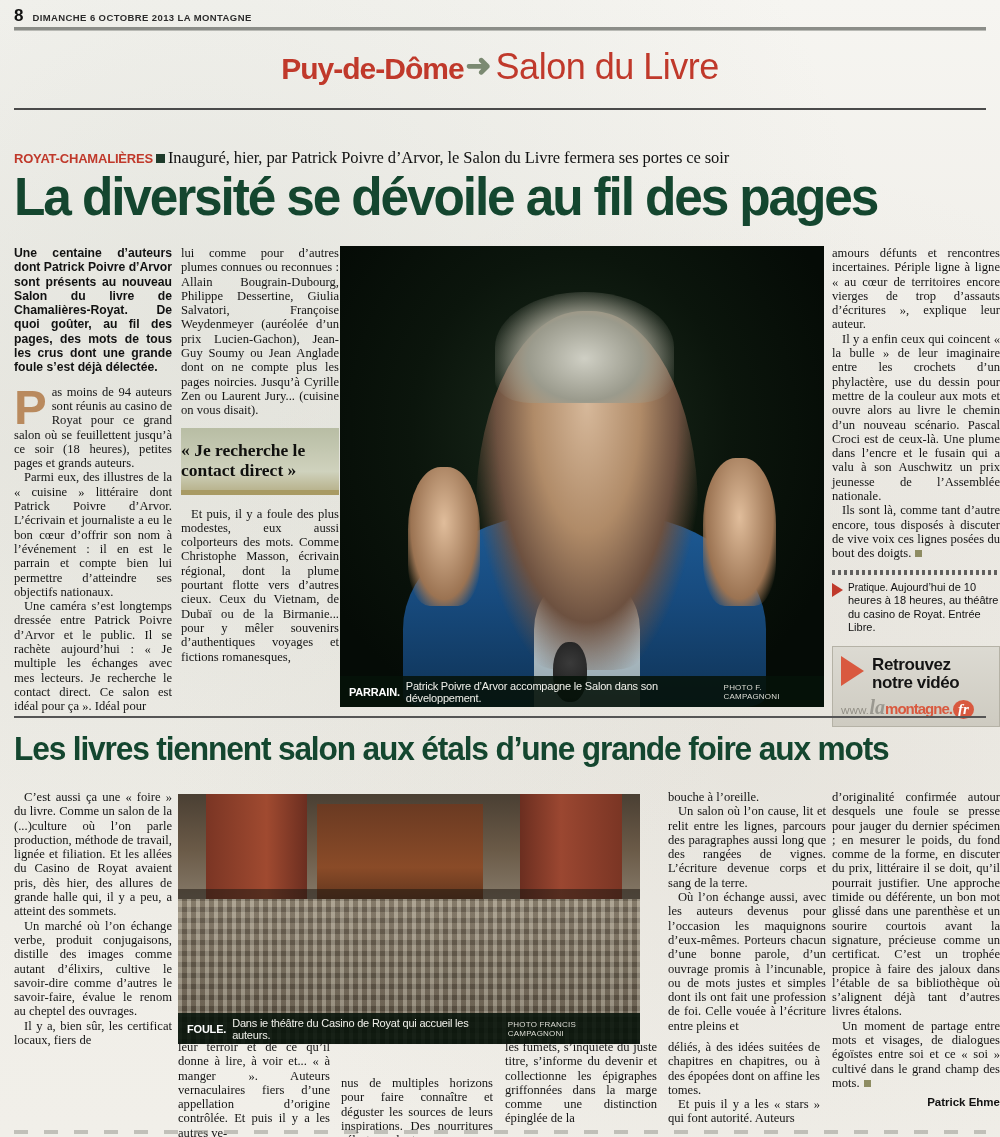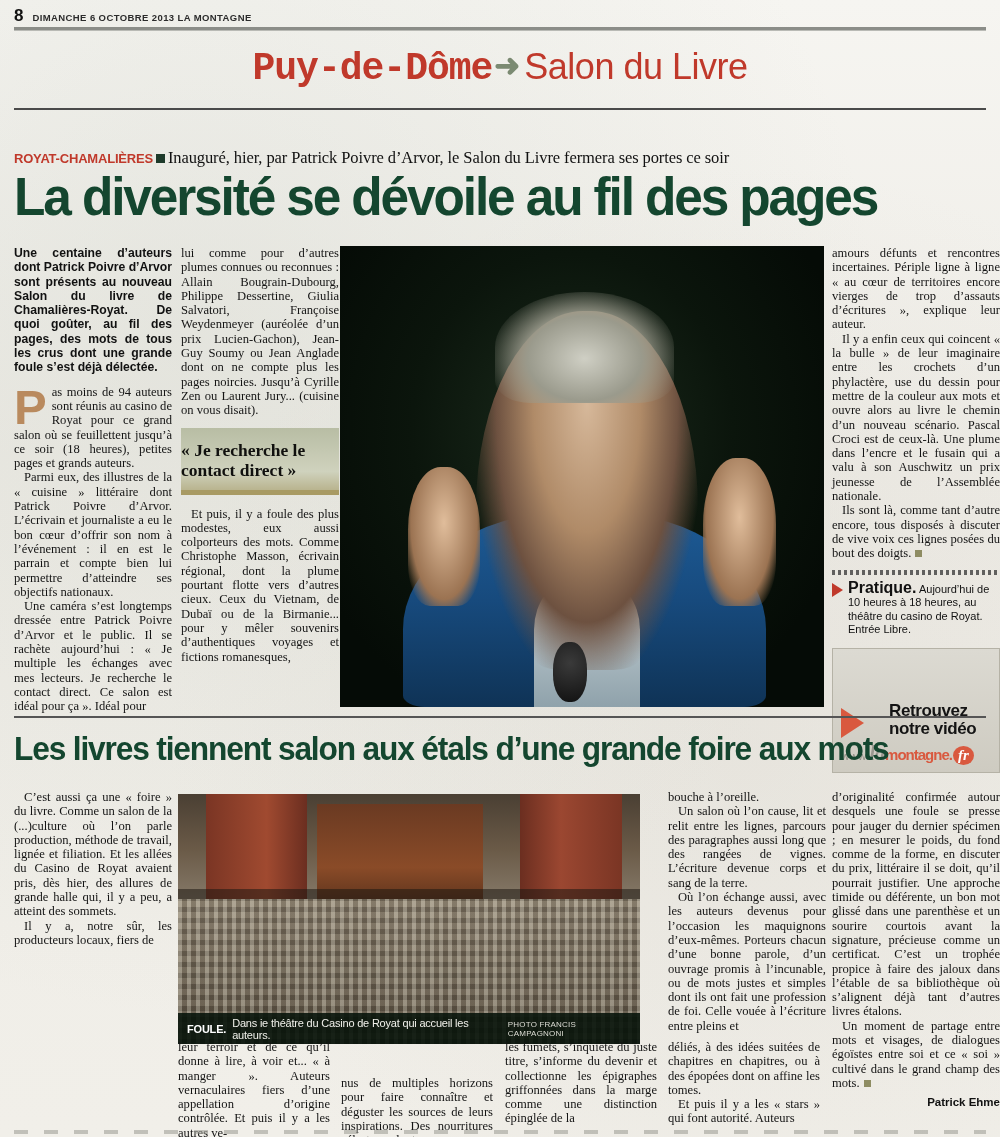--- a/index.html
+++ b/index.html
@@ -20,21 +20,21 @@
   }
   
   .folio{position:absolute;left:14px;top:6px;display:flex;align-items:baseline;gap:9px;}
   .folio-num{font-family:"Liberation Sans",sans-serif;font-weight:bold;font-size:17px;color:#111;}
   .folio-date{font-family:"Liberation Sans",sans-serif;font-weight:bold;font-size:9.5px;letter-spacing:.4px;color:#2b2b2b;}
   .folio-rule{position:absolute;left:14px;top:27px;width:972px;height:3px;background:#8b8d88;}
   .folio-rule:after{content:"";position:absolute;left:0;top:3px;width:100%;height:1px;background:#b9bab5;}
 
   
   .section-head{position:absolute;left:0;top:46px;width:1000px;text-align:center;}
-  .sec-a{font-family:Liberation Mono, monospace;font-weight:bold;font-size:38px;color:#c0392b;letter-spacing:-1px;text-align:center;}
+  .sec-a{font-family:Liberation Sans, sans-serif;font-weight:bold;font-size:30px;color:#c0392b;letter-spacing:-1px;text-align:center;}
   .sec-arrow{display:inline-block;color:#7b8a72;font-size:31px;font-weight:bold;transform:translateY(-3px);margin:0 4px 0 2px;}
   .sec-b{font-family:"Liberation Sans",sans-serif;font-size:36px;color:#c0392b;letter-spacing:-.5px;}
   .head-rule{position:absolute;left:14px;top:108px;width:972px;height:2px;background:#4a4a4a;}
 
   
   .kicker{position:absolute;left:14px;top:148px;width:972px;display:flex;align-items:baseline;gap:1px;}
   .kicker-place{font-family:"Liberation Sans",sans-serif;font-weight:bold;font-size:13px;color:#c0392b;letter-spacing:-.2px;}
   .kicker-sq{width:9px;height:9px;background:#1d3a2a;display:inline-block;margin:0 2px;}
   .kicker-text{font-family:"Liberation Serif",serif;font-size:16.5px;color:#111;letter-spacing:-.1px;}
   .headline1{position:absolute;left:14px;top:170px;width:972px;
@@ -87,24 +87,24 @@
   .cap-lead{font-family:"Liberation Sans",sans-serif;font-weight:bold;font-size:11px;color:#fff;letter-spacing:-.2px;}
   .cap-txt{font-family:"Liberation Sans",sans-serif;font-size:11px;color:#f0f0ea;letter-spacing:-.2px;}
   .cap-credit{font-family:"Liberation Sans",sans-serif;font-size:8px;color:#dcdcd4;letter-spacing:.2px;margin-left:auto;}
 
   
   .wavy{margin:9px 0 6px 0;height:5px;
     background:repeating-linear-gradient(90deg,#333 0 3px,transparent 3px 6px);opacity:.75;}
   .pratique{display:flex;align-items:flex-start;gap:5px;}
   .prat-arrow{width:0;height:0;border-left:11px solid #c0392b;border-top:7px solid transparent;border-bottom:7px solid transparent;margin-top:2px;flex:0 0 auto;}
   .prat-body{font-family:"Liberation Sans",sans-serif;font-size:11px;line-height:13.5px;color:#111;}
-  .prat-label{font-weight:bold;font-size:16px;}
+  .prat-label{font-weight:normal;font-size:10px;}
   .promo{margin-top:11px;background:linear-gradient(180deg,#dcdad2,#cecbc1);border:1px solid #b5b2a6;
     padding:9px 8px 7px 8px;}
-  .promo-top{display:flex;align-items:flex-end;gap:25px;margin-top:44px;}
+  .promo-top{display:flex;align-items:flex-start;gap:8px;}
   .promo-play{width:0;height:0;border-left:23px solid #d9593f;border-top:15px solid transparent;border-bottom:15px solid transparent;}
   .promo-txt{font-family:"Liberation Sans",sans-serif;font-weight:bold;font-size:17px;line-height:18px;color:#141414;letter-spacing:-.4px;}
   .promo-bot{display:flex;align-items:baseline;margin-top:4px;}
   .promo-www{font-family:"Liberation Sans",sans-serif;font-size:9px;color:#8e8b82;margin-right:1px;}
   .promo-la{font-family:"Liberation Serif",serif;font-style:italic;font-weight:bold;font-size:20px;color:#9a9890;}
   .promo-mont{font-family:"Liberation Sans",sans-serif;font-weight:bold;font-size:15px;color:#d9593f;letter-spacing:-1px;}
   .promo-fr{font-family:"Liberation Serif",serif;font-style:italic;font-weight:bold;font-size:15px;color:#fff;
     background:#d9593f;border-radius:50%;padding:1px 5px;margin-left:1px;}
 
   .endsq{display:inline-block;width:7px;height:7px;background:#8e8c62;margin-left:4px;}
@@ -230,31 +230,37 @@
 
   <div class="photo1">
     <div class="ph1-bg"></div>
     <div class="ph1-suit"></div>
     <div class="ph1-shirt"></div>
     <div class="ph1-figure"></div>
     <div class="ph1-hair"></div>
     <div class="ph1-handL"></div>
     <div class="ph1-handR"></div>
     <div class="ph1-mic"></div>
+    <div class="cap-bar">
+      <span class="cap-lead">PARRAIN.</span>
+      <span class="cap-txt">Patrick Poivre d’Arvor accompagne le Salon dans son développement.</span>
+      <span class="cap-credit">PHOTO F. CAMPAGNONI</span>
+    </div>
   </div>
 
   <div class="div-rule"></div>
 
   <div class="headline2">Les livres tiennent salon aux étals d’une grande foire aux mots</div>
 
   <div class="a2">
     <div class="b1">
       <div class="bodytext">
         <p>C’est aussi ça une « foire » du livre. Comme un salon de la (...)culture où l’on parle production, méthode de travail, lignée et filiation. Et les allées du Casino de Royat avaient pris, dès hier, des allures de grande halle qui, il y a peu, a atteint des sommets.</p>
-        <p>Il y a, notre sûr, les producteurs locaux, fiers de</p>
+        <p>Un marché où l’on échange verbe, produit conjugaisons, distille des images comme autant d’élixirs, cultive le savoir-dire comme d’autres le savoir-faire, évalue le renom au cheptel des ouvrages.</p>
+        <p>Il y a, bien sûr, les certificat locaux, fiers de</p>
       </div>
     </div>
 
     <div class="b3">
       <div class="bodytext">
         <p class="noind">bouche à l’oreille.</p>
         <p>Un salon où l’on cause, lit et relit entre les lignes, parcours des paragraphes aussi long que des rangées de vignes. L’écriture devenue corps et sang de la terre.</p>
         <p>Où l’on échange aussi, avec les auteurs devenus pour l’occasion les maquignons d’eux-mêmes. Porteurs chacun d’une bonne parole, d’un ouvrage promis à l’incunable, ou de mots justes et simples dont ils ont fait une profession de foi. Celle vouée à l’écriture entre pleins et</p>
       </div>
     </div>

